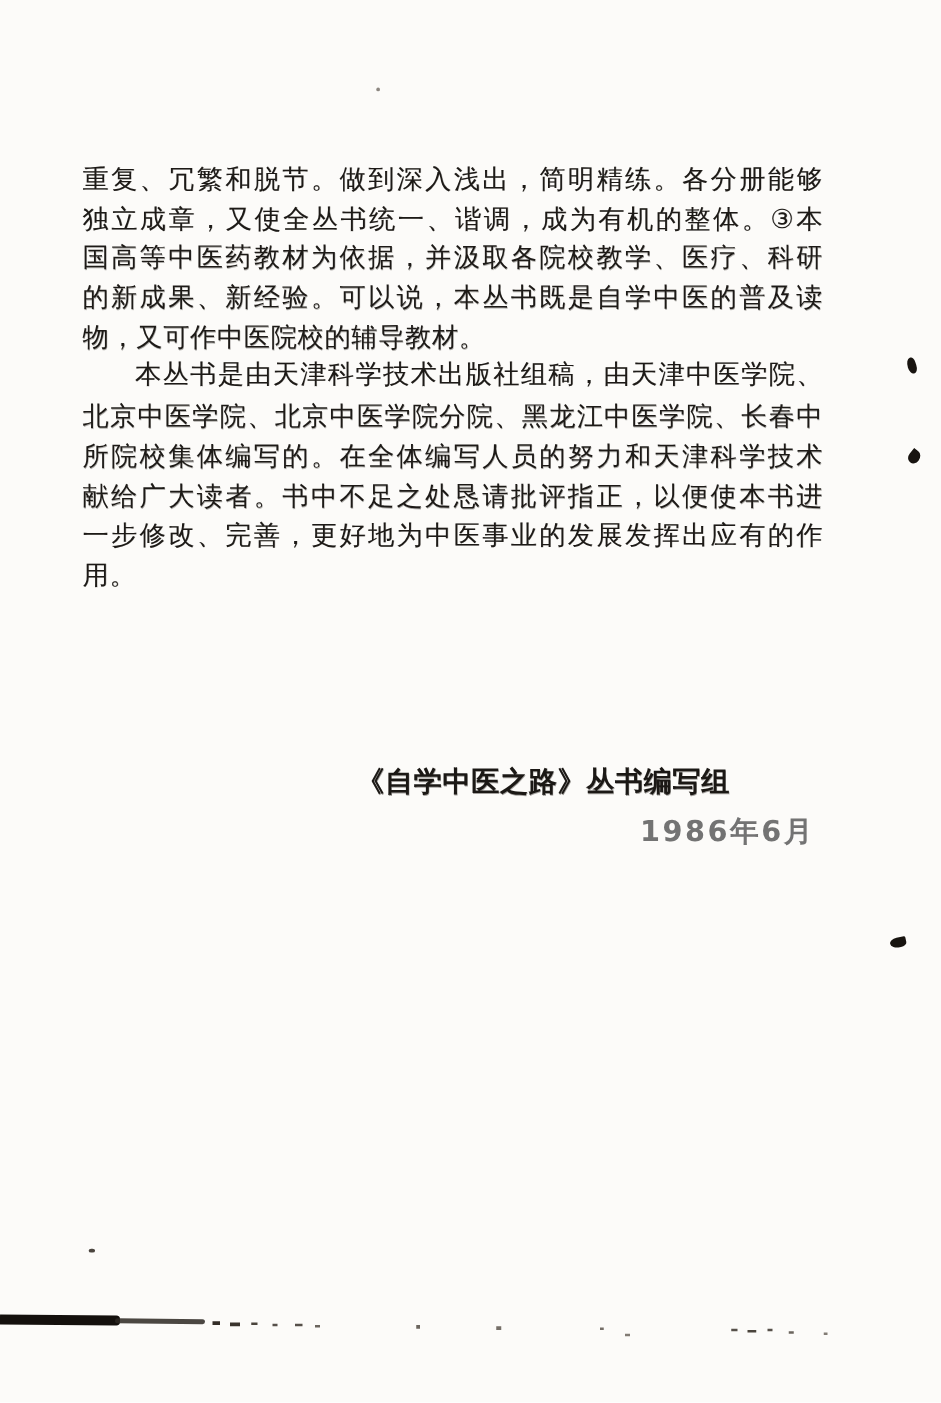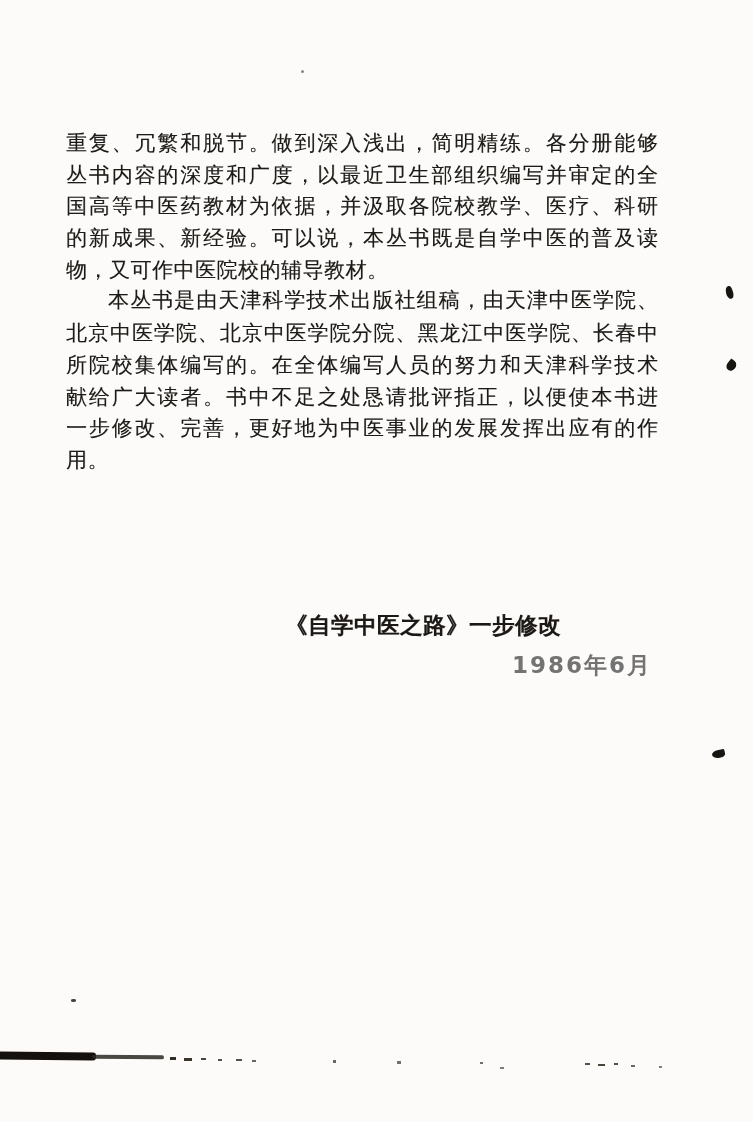--- a/index.html
+++ b/index.html
@@ -93,33 +93,33 @@
     border-radius: 2px;
   }
 </style>
 </head>
 <body>
 
 <div class="page">
 
   <div class="text-block">
     <p class="j">重复、冗繁和脱节。做到深入浅出，简明精练。各分册能够</p>
-    <p class="j">丛书内容的深度和广度，以最近卫生部组织编写并审定的全</p>
+    <p class="j">独立成章，又使全丛书统一、谐调，成为有机的整体。③本</p>
     <p class="j">国高等中医药教材为依据，并汲取各院校教学、医疗、科研</p>
     <p class="j">的新成果、新经验。可以说，本丛书既是自学中医的普及读</p>
     <p>物，又可作中医院校的辅导教材。</p>
     <p class="j indent">本丛书是由天津科学技术出版社组稿，由天津中医学院、</p>
     <p class="j">北京中医学院、北京中医学院分院、黑龙江中医学院、长春中</p>
     <p class="j">所院校集体编写的。在全体编写人员的努力和天津科学技术</p>
     <p class="j">献给广大读者。书中不足之处恳请批评指正，以便使本书进</p>
     <p class="j">一步修改、完善，更好地为中医事业的发展发挥出应有的作</p>
     <p>用。</p>
   </div>
 
-  <div class="signature">《自学中医之路》一步修改</div>
+  <div class="signature">《自学中医之路》丛书编写组</div>
 
   <div class="date">1986年6月</div>
 
   <div class="speck" style="left:726px; top:286px; width:7px; height:13px; border-radius:60% 40% 50% 50%; transform:rotate(-18deg);"></div>
   <div class="speck" style="left:727px; top:360px; width:9px; height:11px; border-radius:0 70% 60% 60%; transform:rotate(38deg);"></div>
   <div class="speck" style="left:712px; top:750px; width:13px; height:8px; border-radius:60% 20% 50% 70%; transform:rotate(-12deg);"></div>
   <div class="speck" style="left:71px; top:999px; width:5px; height:3px; background:#4a443e; border-radius:40%;"></div>
   <div class="speck" style="left:301px; top:70px; width:3px; height:3px; background:#8d8781; border-radius:50%;"></div>
 
   <div class="streak-main"></div>

